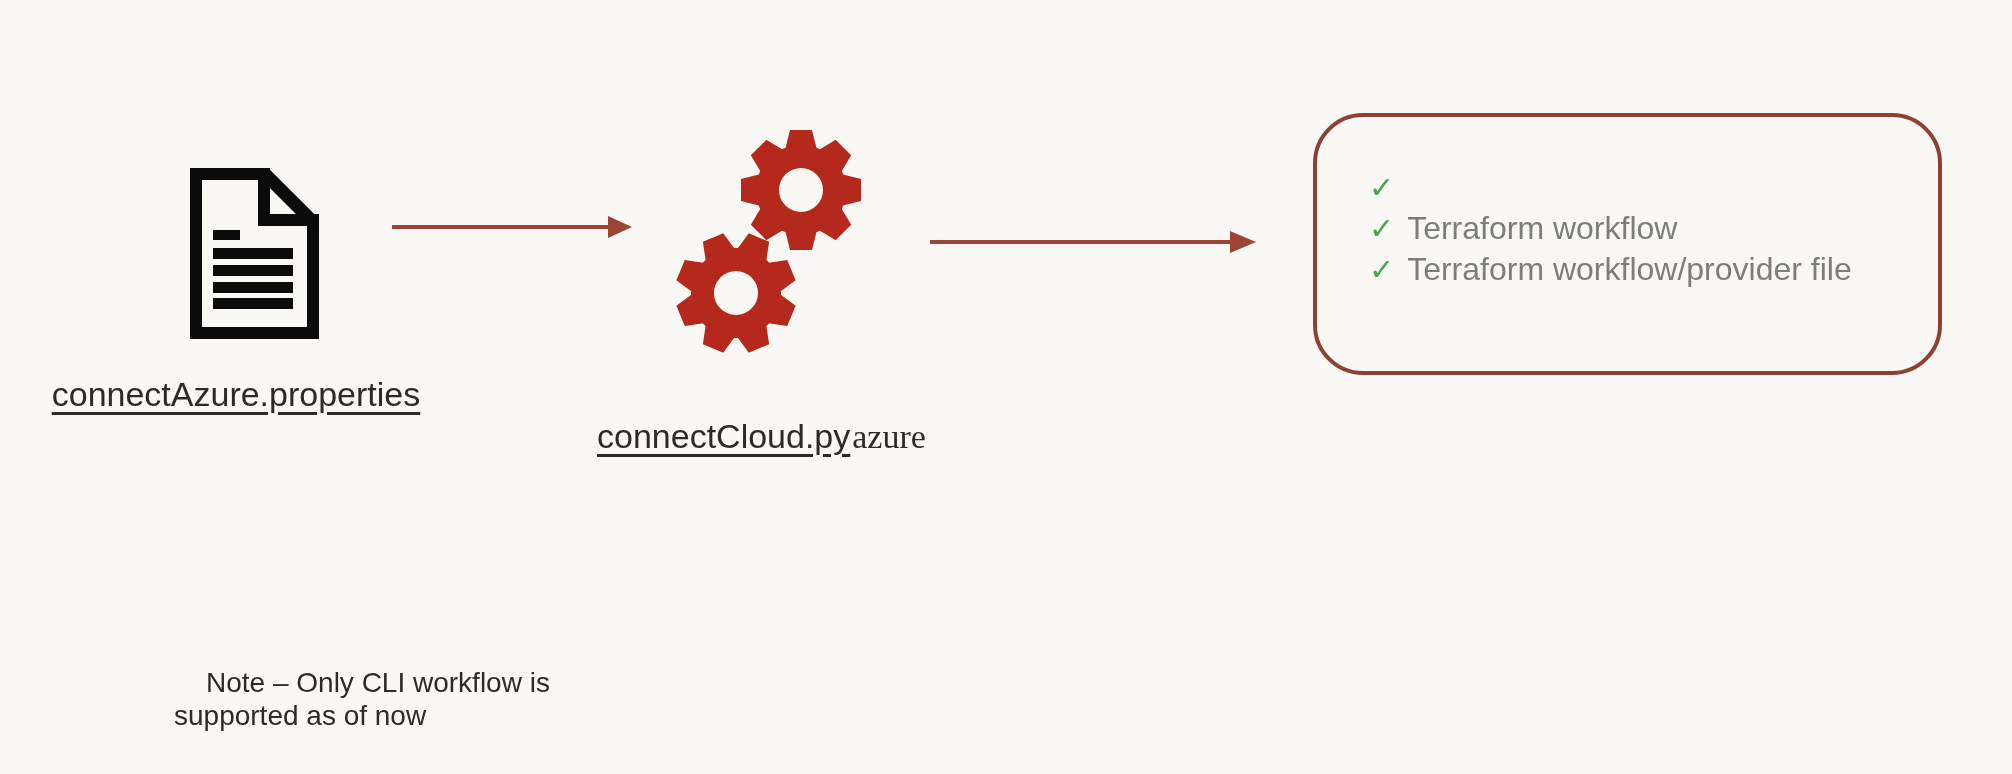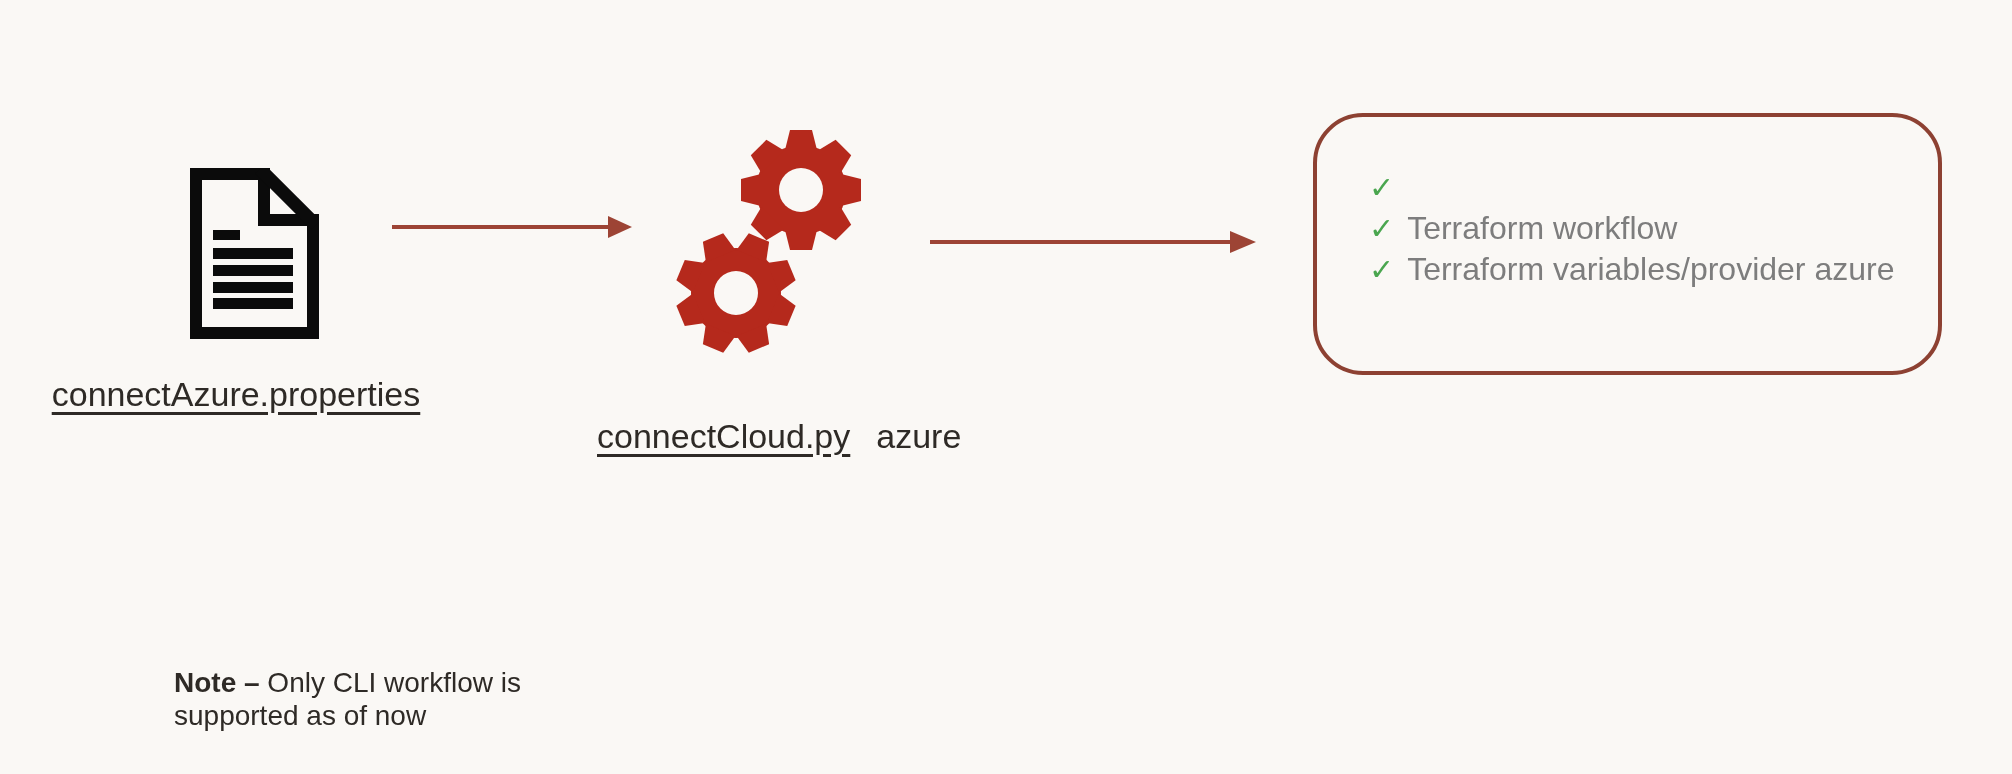--- a/index.html
+++ b/index.html
@@ -40,21 +40,21 @@
 
   
   .gears-icon{left:672px;top:126px;width:192px;height:232px;}
 
   .process-label{
     left:597px;top:414px;width:560px;
     font-size:34px;line-height:44px;
     color:#2E2A26;
     white-space:nowrap;
   }
-  .process-label .arg{margin-left:26px;}
+  .process-label .arg{margin-left:2px;font-family:Liberation Serif, serif;}
 
   
   .output-box{
     left:1313px;top:113px;width:629px;height:262px;
     box-sizing:border-box;
     border:4px solid #8D4132;
     border-radius:50px;
     padding:50px 20px 0 52px;
   }
   .check-list{list-style:none;margin:0;padding:0;}
@@ -70,21 +70,21 @@
     margin-right:13px;
     flex:0 0 auto;
   }
 
   
   .note{
     left:174px;top:666px;width:400px;
     font-size:28px;line-height:33px;
     color:#2E2A26;
   }
-  .note b{font-weight:bold;}
+  .note b{font-weight:normal;margin-left:32px;}
 </style>
 </head>
 <body>
 
 <div class="stage">
 
   <svg class="abs doc-icon" viewBox="0 0 129 171" xmlns="http://www.w3.org/2000/svg">
     <path d="M74 6 H6 V165 H123 V52 H74 Z" fill="none" stroke="#0B0B0B" stroke-width="12" stroke-linejoin="miter"></path>
     <line x1="70" y1="1" x2="126" y2="57" stroke="#0B0B0B" stroke-width="13"></line>
     <rect x="23" y="62" width="27" height="10" fill="#0B0B0B"></rect>
@@ -140,21 +140,21 @@
     <ul class="check-list">
       <li class="check-item">
         <span class="check-mark">✓</span>
       </li>
       <li class="check-item">
         <span class="check-mark">✓</span>
         <span>Terraform workflow</span>
       </li>
       <li class="check-item">
         <span class="check-mark">✓</span>
-        <span>Terraform variables/provider azure</span>
+        <span>Terraform workflow/provider file</span>
       </li>
     </ul>
   </div>
 
   <div class="abs note">
     <b>Note –</b>
     <span>Only CLI workflow is supported as of now</span>
   </div>
 
 </div>

